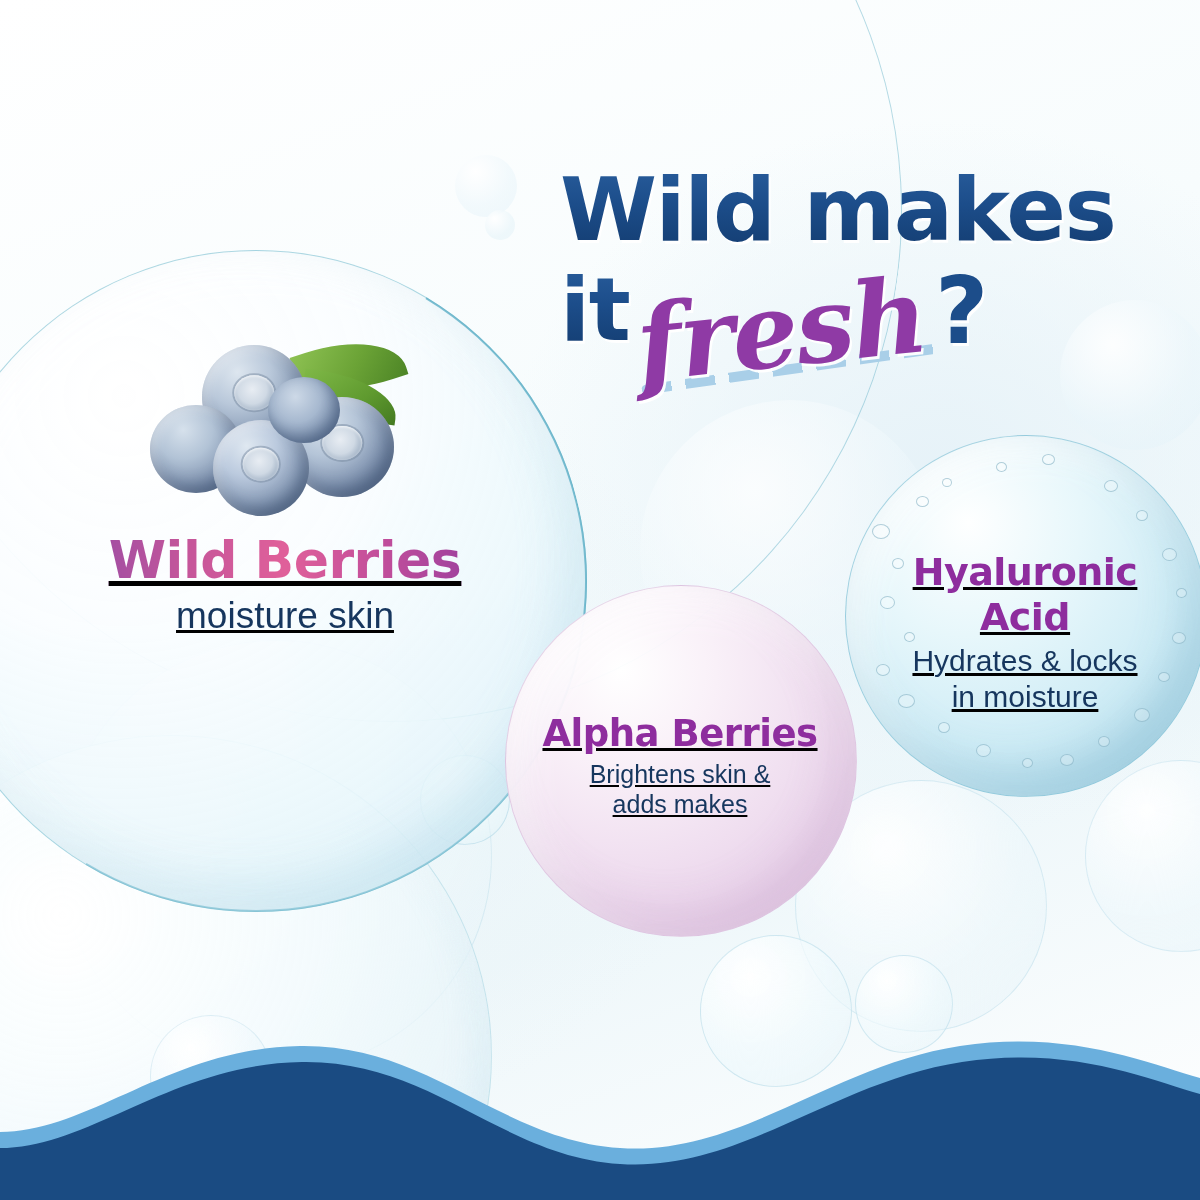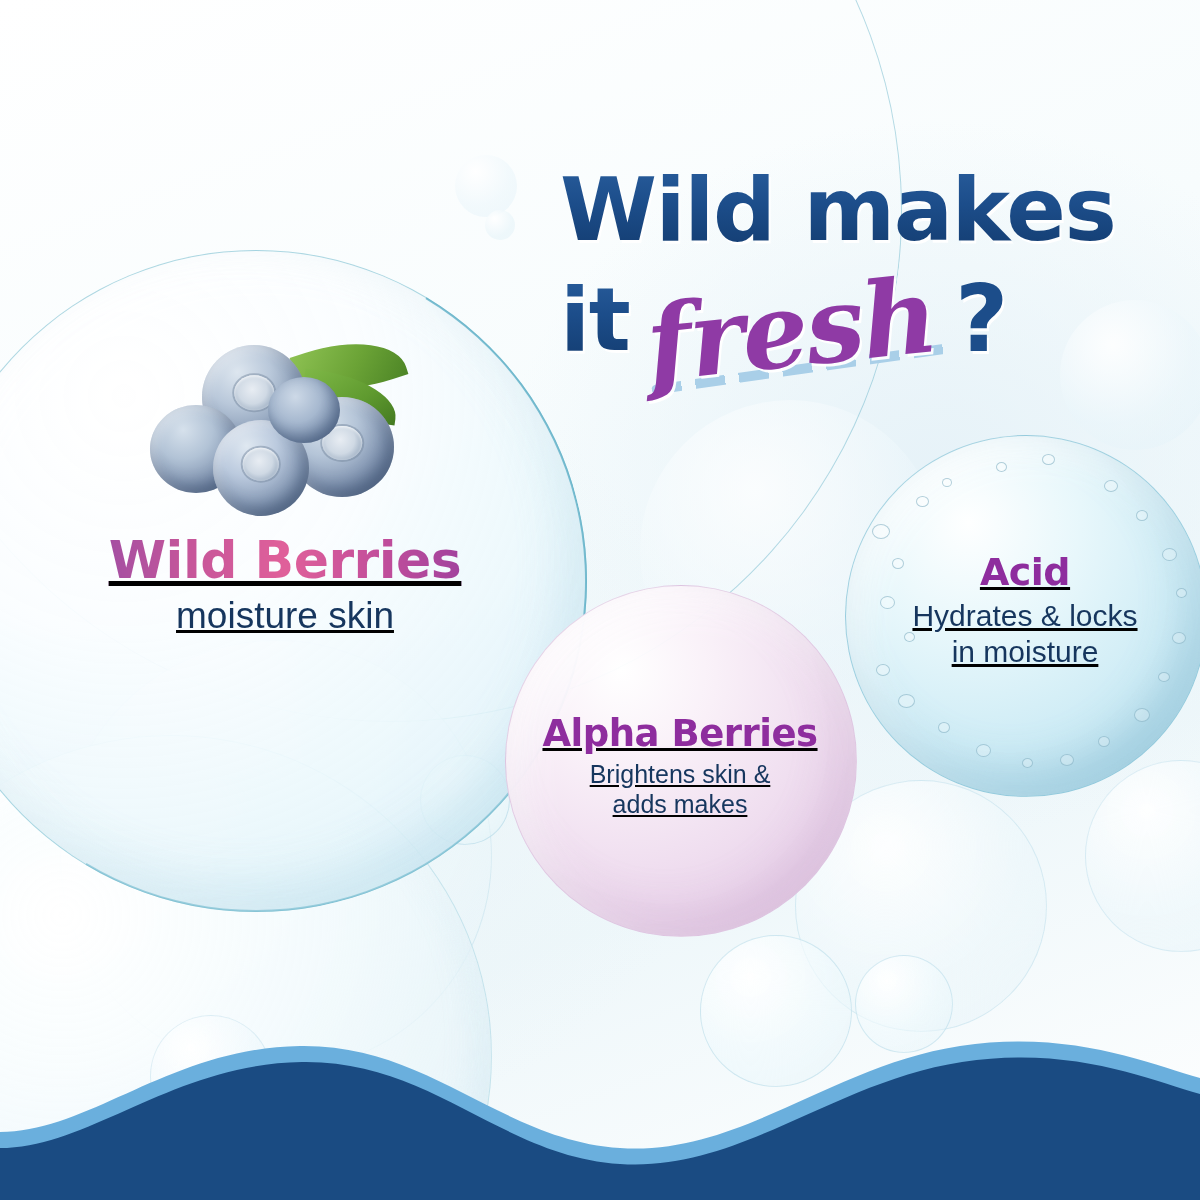--- a/index.html
+++ b/index.html
@@ -148,21 +148,21 @@
     background:linear-gradient(180deg,#2a5f9e 0%,#1c4d8a 45%,#123a6d 100%);
     -webkit-background-clip:text;background-clip:text;color:transparent;
     -webkit-text-fill-color:transparent;
     filter:drop-shadow(2px 3px 0 rgba(255,255,255,.95));
   }
   .dash-under{
     position:absolute;left:2px;right:10px;bottom:-2px;height:9px;
     background:repeating-linear-gradient(90deg,#a9cfe8 0 36px,transparent 36px 46px);
     border-radius:4px;z-index:-1;
   }
-  .row2{display:flex;align-items:center;gap:16px;margin-top:6px;position:relative;}
+  .row2{display:flex;align-items:flex-start;gap:6px;margin-top:6px;position:relative;}
   .hl-it{
     font-size:88px;font-weight:bold;letter-spacing:-1.5px;
     font-family:"DejaVu Sans","Liberation Sans",sans-serif;
     background:linear-gradient(180deg,#2a5f9e 0%,#1c4d8a 45%,#123a6d 100%);
     -webkit-background-clip:text;background-clip:text;color:transparent;
     -webkit-text-fill-color:transparent;
     filter:drop-shadow(2px 3px 0 rgba(255,255,255,.95));
     position:relative;
   }
   .hl-script{
@@ -316,20 +316,21 @@
     <p class="ing-desc">moisture skin</p>
   </div>
 
   <div class="ing" id="ing-arbutin">
     <p class="ing-title solid">Alpha Berries</p>
     <p class="ing-desc">Brightens skin &amp;</p>
     <p class="ing-desc">adds makes</p>
   </div>
 
   <div class="ing" id="ing-hyaluronic">
+    <p class="ing-title solid">Hyaluronic</p>
     <p class="ing-title solid">Acid</p>
     <p class="ing-desc">Hydrates &amp; locks</p>
     <p class="ing-desc">in moisture</p>
   </div>
 
   <svg class="wave" viewBox="0 0 1200 180" preserveAspectRatio="none">
     <path fill="#6aafdd" d="M0,112 C90,112 170,28 300,26 C430,24 500,120 620,128 C740,136 830,46 960,26 C1070,9 1150,44 1200,58 L1200,180 L0,180 Z"></path>
     <path fill="#1a4b82" d="M0,128 C90,128 172,44 302,42 C432,40 500,136 620,144 C740,152 832,62 962,42 C1072,25 1150,60 1200,74 L1200,180 L0,180 Z"></path>
   </svg>
 

